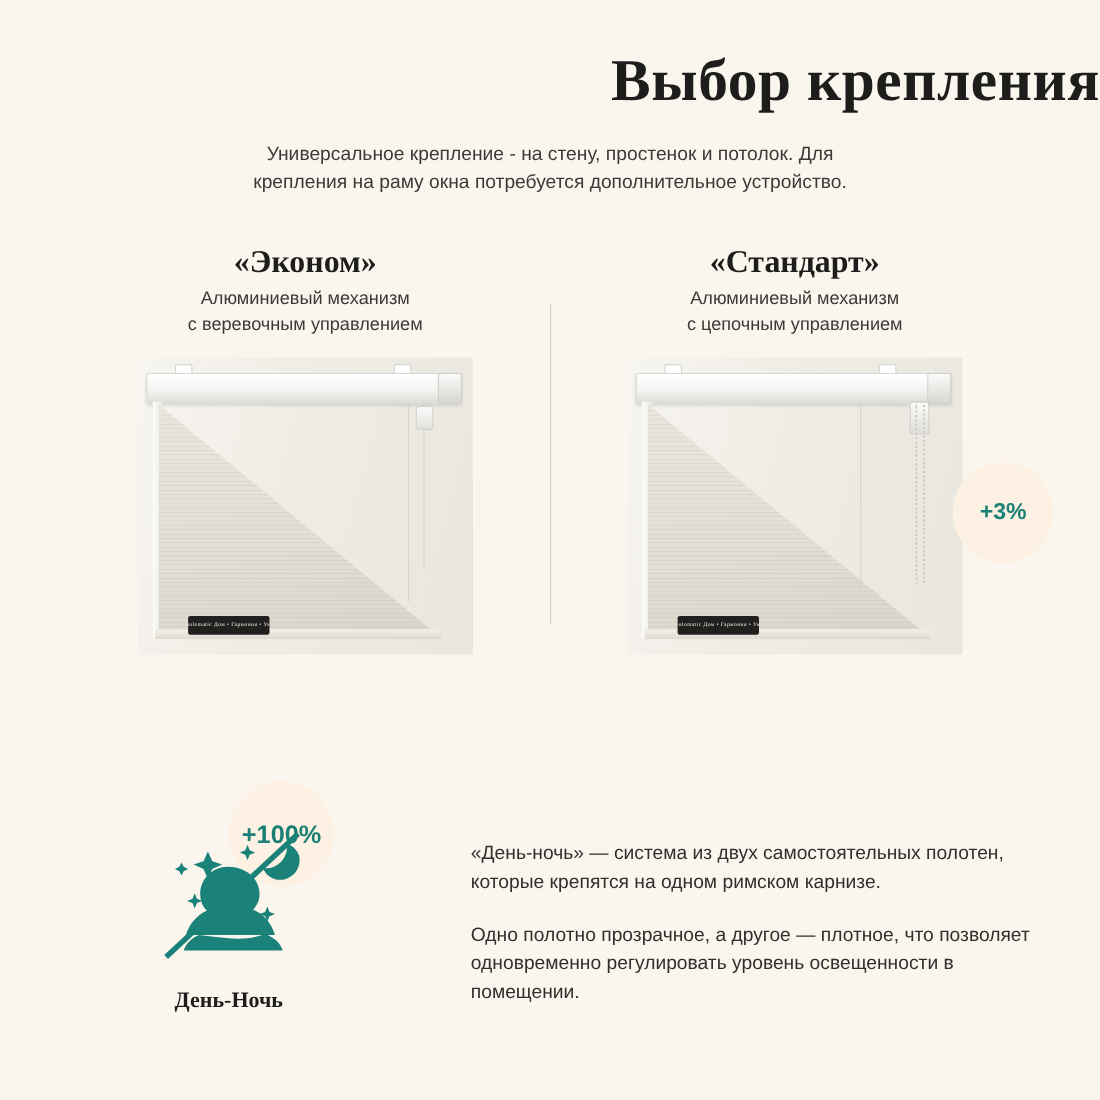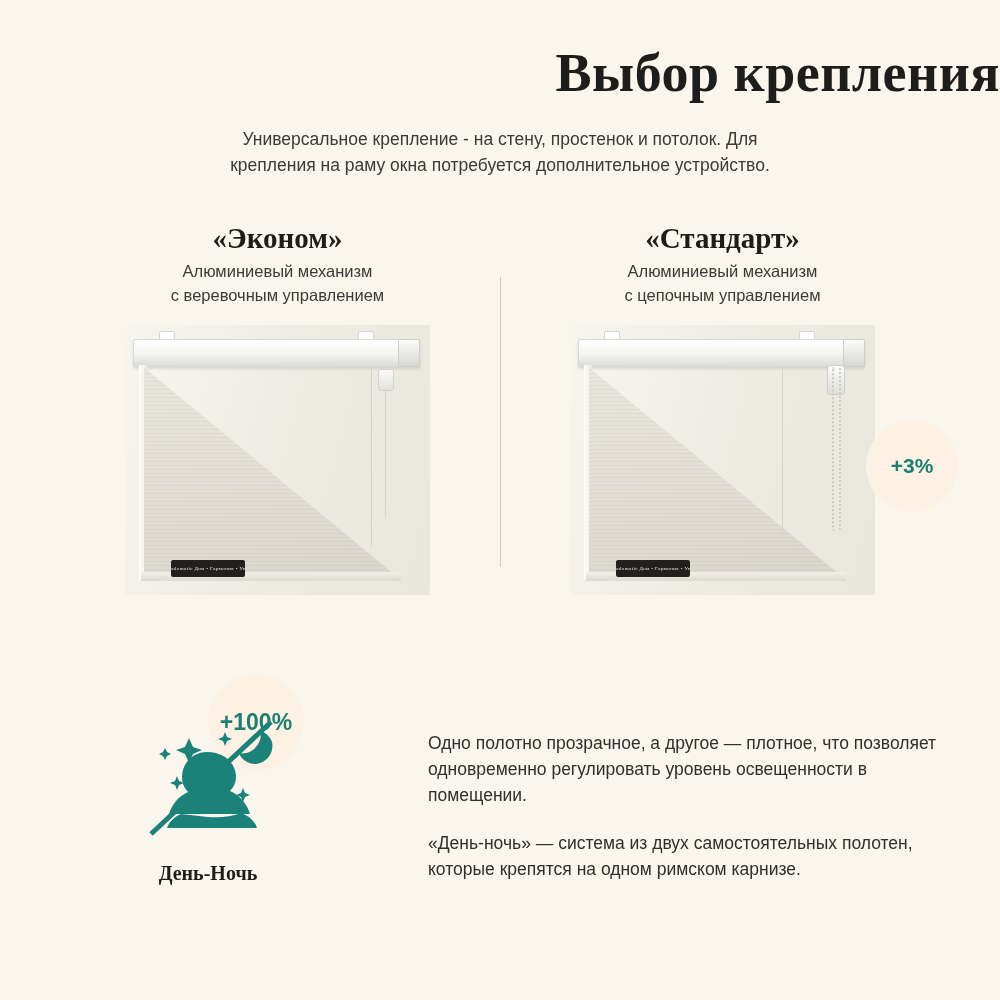--- a/index.html
+++ b/index.html
@@ -164,24 +164,23 @@
     border-radius: 0 0 9px 9px;
   }
   .chain-box {
     position: absolute; width: 18px; height: 30px;
     background: linear-gradient(180deg,#fbfbfa,#dededa);
     border: 1px solid #d0d0cb; border-radius: 3px;
   }
 
   
   .bottom {
-    position: absolute; left: 0; right: 0; top: 664px;
+    position: absolute; left: 0; right: 0; top: 700px;
     display: flex;
     padding: 0 58px;
-    align-items: center;
   }
   .dn-block {
     width: 300px;
     position: relative;
     display: flex; flex-direction: column; align-items: center;
   }
   .badge-100 {
     position: absolute;
     left: 150px; top: 10px;
     width: 96px; height: 96px;
@@ -280,18 +279,18 @@
             <polygon points="122,86 124,91 129,93 124,95 122,100 120,95 115,93 120,91"></polygon>
             <polygon points="44,46 46,50 50,52 46,54 44,58 42,54 38,52 42,50"></polygon>
           </g>
           <line x1="30" y1="132" x2="150" y2="20" stroke="#1a8279" stroke-width="5"></line>
         </svg>
       </div>
       <div class="dn-label">День-Ночь</div>
     </div>
 
     <div class="dn-text">
+      <p>«День-ночь» — система из двух самостоятельных полотен, которые крепятся на одном римском карнизе.</p>
       <p>Одно полотно прозрачное, а другое — плотное, что позволяет одновременно регулировать уровень освещенности в помещении.</p>
-      <p>«День-ночь» — система из двух самостоятельных полотен, которые крепятся на одном римском карнизе.</p>
     </div>
   </div>
 
 </div>
 
 </body></html>

